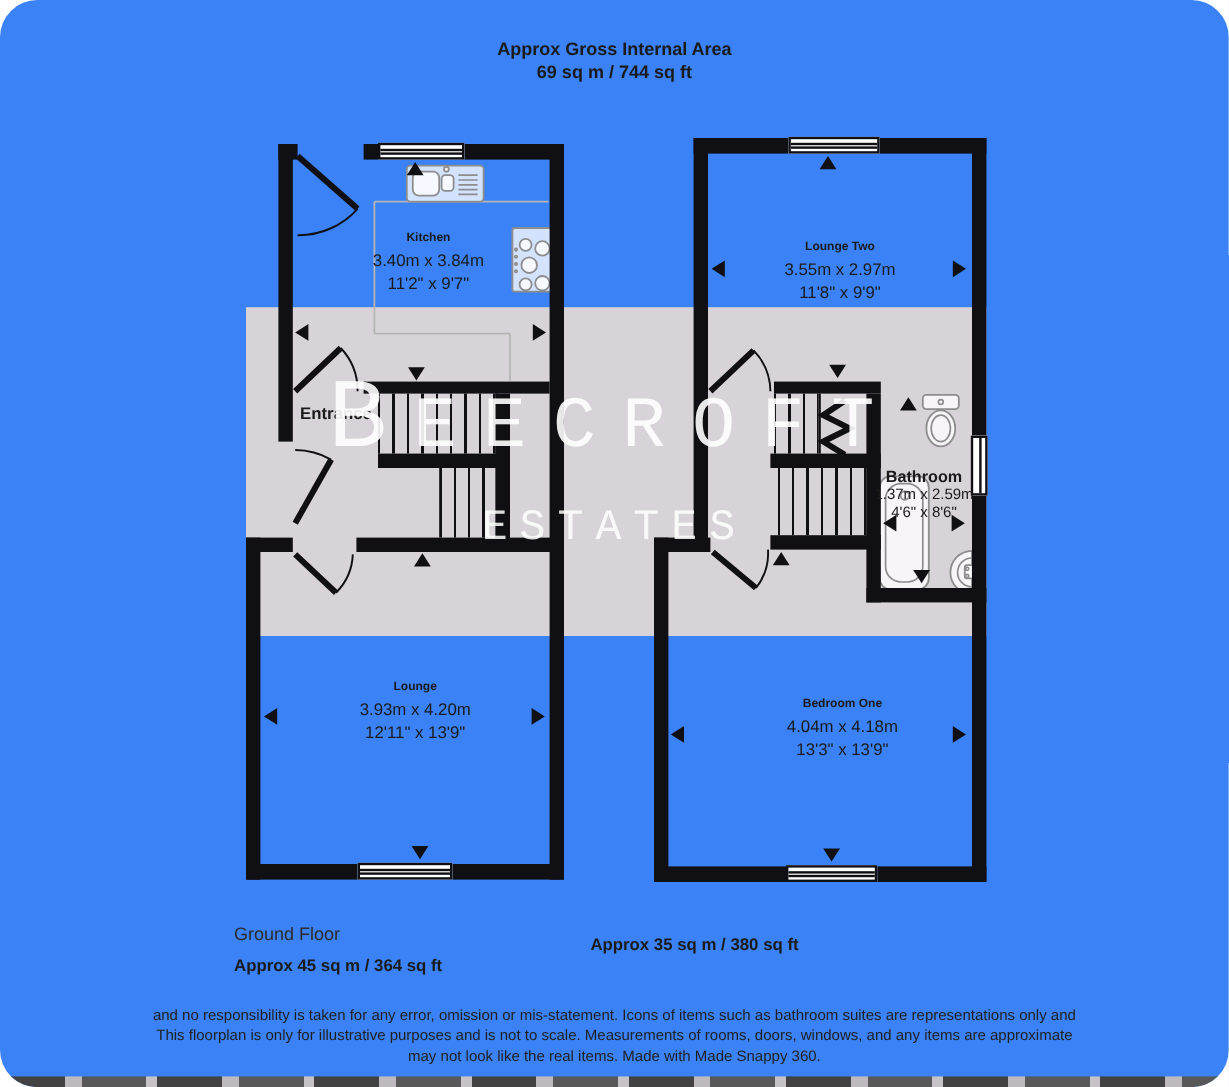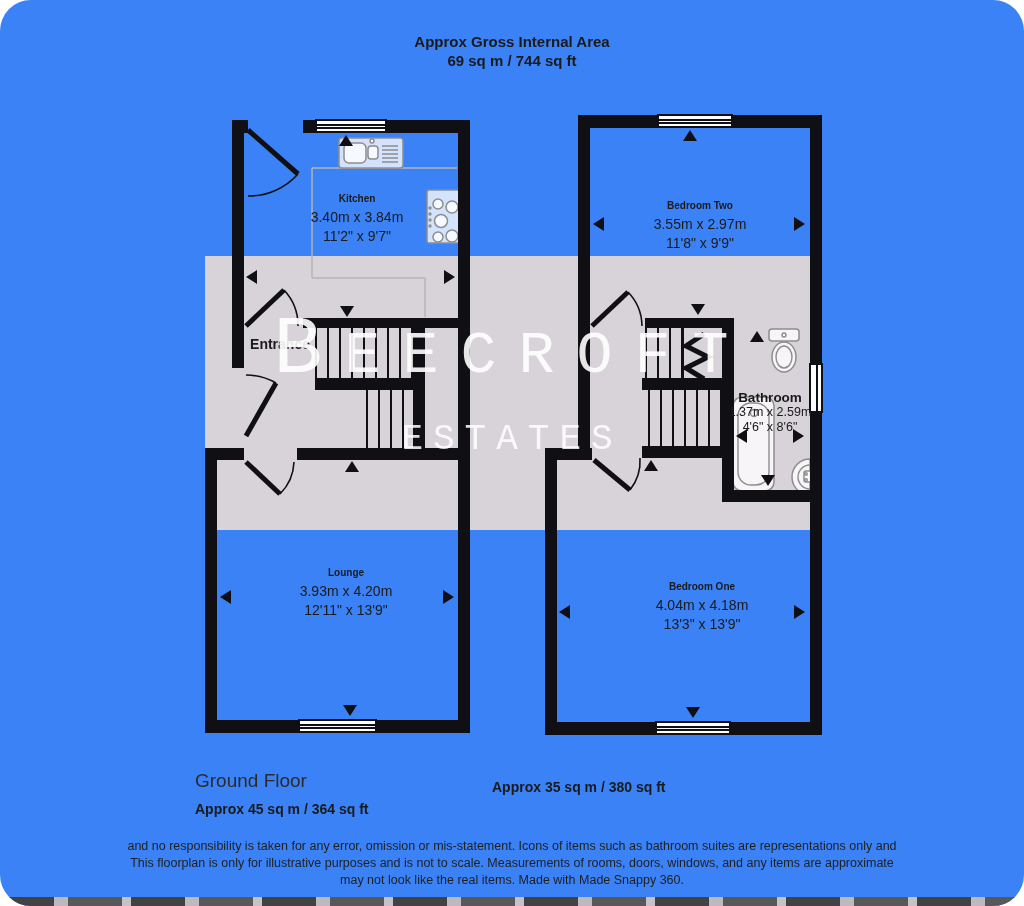--- a/index.html
+++ b/index.html
@@ -51,21 +51,21 @@
   .counter{stroke:#b5b5b5;stroke-width:1.5;fill:none;}
   .zig{stroke:var(--wall);stroke-width:5;fill:none;}
   
   .wm{position:absolute;left:512px;transform:translateX(-50%);z-index:40;color:rgba(255,255,255,0.9);
     font-family:Liberation Mono, monospace;white-space:nowrap;line-height:1;pointer-events:none;}
   .wm1{top:310px;font-size:60px;letter-spacing:22px;}
   .wm1 .cap{font-size:82px;}
   .wm2{top:422px;font-size:36px;letter-spacing:10px;color:rgba(255,255,255,0.85);}
   
   .ft{position:absolute;z-index:13;}
-  .ft .t{font-size:19px;color:#2b2b2b;}
+  .ft .t{font-size:15px;color:#2b2b2b;}
   .ft .a{font-weight:bold;font-size:14px;margin-top:9px;}
   
   .foot{position:absolute;left:512px;top:838px;transform:translateX(-50%);text-align:center;
     font-size:12.5px;line-height:17px;color:#1f1f1f;z-index:13;white-space:nowrap;}
   
   .strip{position:absolute;left:0;top:897px;width:1024px;height:9px;z-index:13;
     background:repeating-linear-gradient(90deg,#424242 0 54px,#bdb9bd 54px 68px,#585858 68px 122px,#c6c2c6 122px 131px);}
 </style>
 </head>
 <body>
@@ -154,21 +154,21 @@
     <div class="tri tu" style="left:644px;top:460px"></div>
     <div class="tri tu" style="left:750px;top:331px"></div>
     <div class="tri td" style="left:761px;top:475px"></div>
     <div class="tri tl" style="left:736px;top:429px"></div>
     <div class="tri tr" style="left:793px;top:429px"></div>
     <div class="tri tl" style="left:559px;top:605px"></div>
     <div class="tri tr" style="left:794px;top:605px"></div>
     <div class="tri td" style="left:686px;top:707px"></div>
 
     <div class="rl" style="left:700px;top:196px">
-      <div class="nm">Bedroom Two</div>
+      <div class="nm">Lounge Two</div>
       <div class="dm">3.55m x 2.97m</div>
       <div class="dm">11'8" x 9'9"</div>
     </div>
     <div class="rl small" style="left:770px;top:390px">
       <div class="nm">Bathroom</div>
       <div class="dm">1.37m x 2.59m</div>
       <div class="dm">4'6" x 8'6"</div>
     </div>
     <div class="rl" style="left:702px;top:577px">
       <div class="nm">Bedroom One</div>

